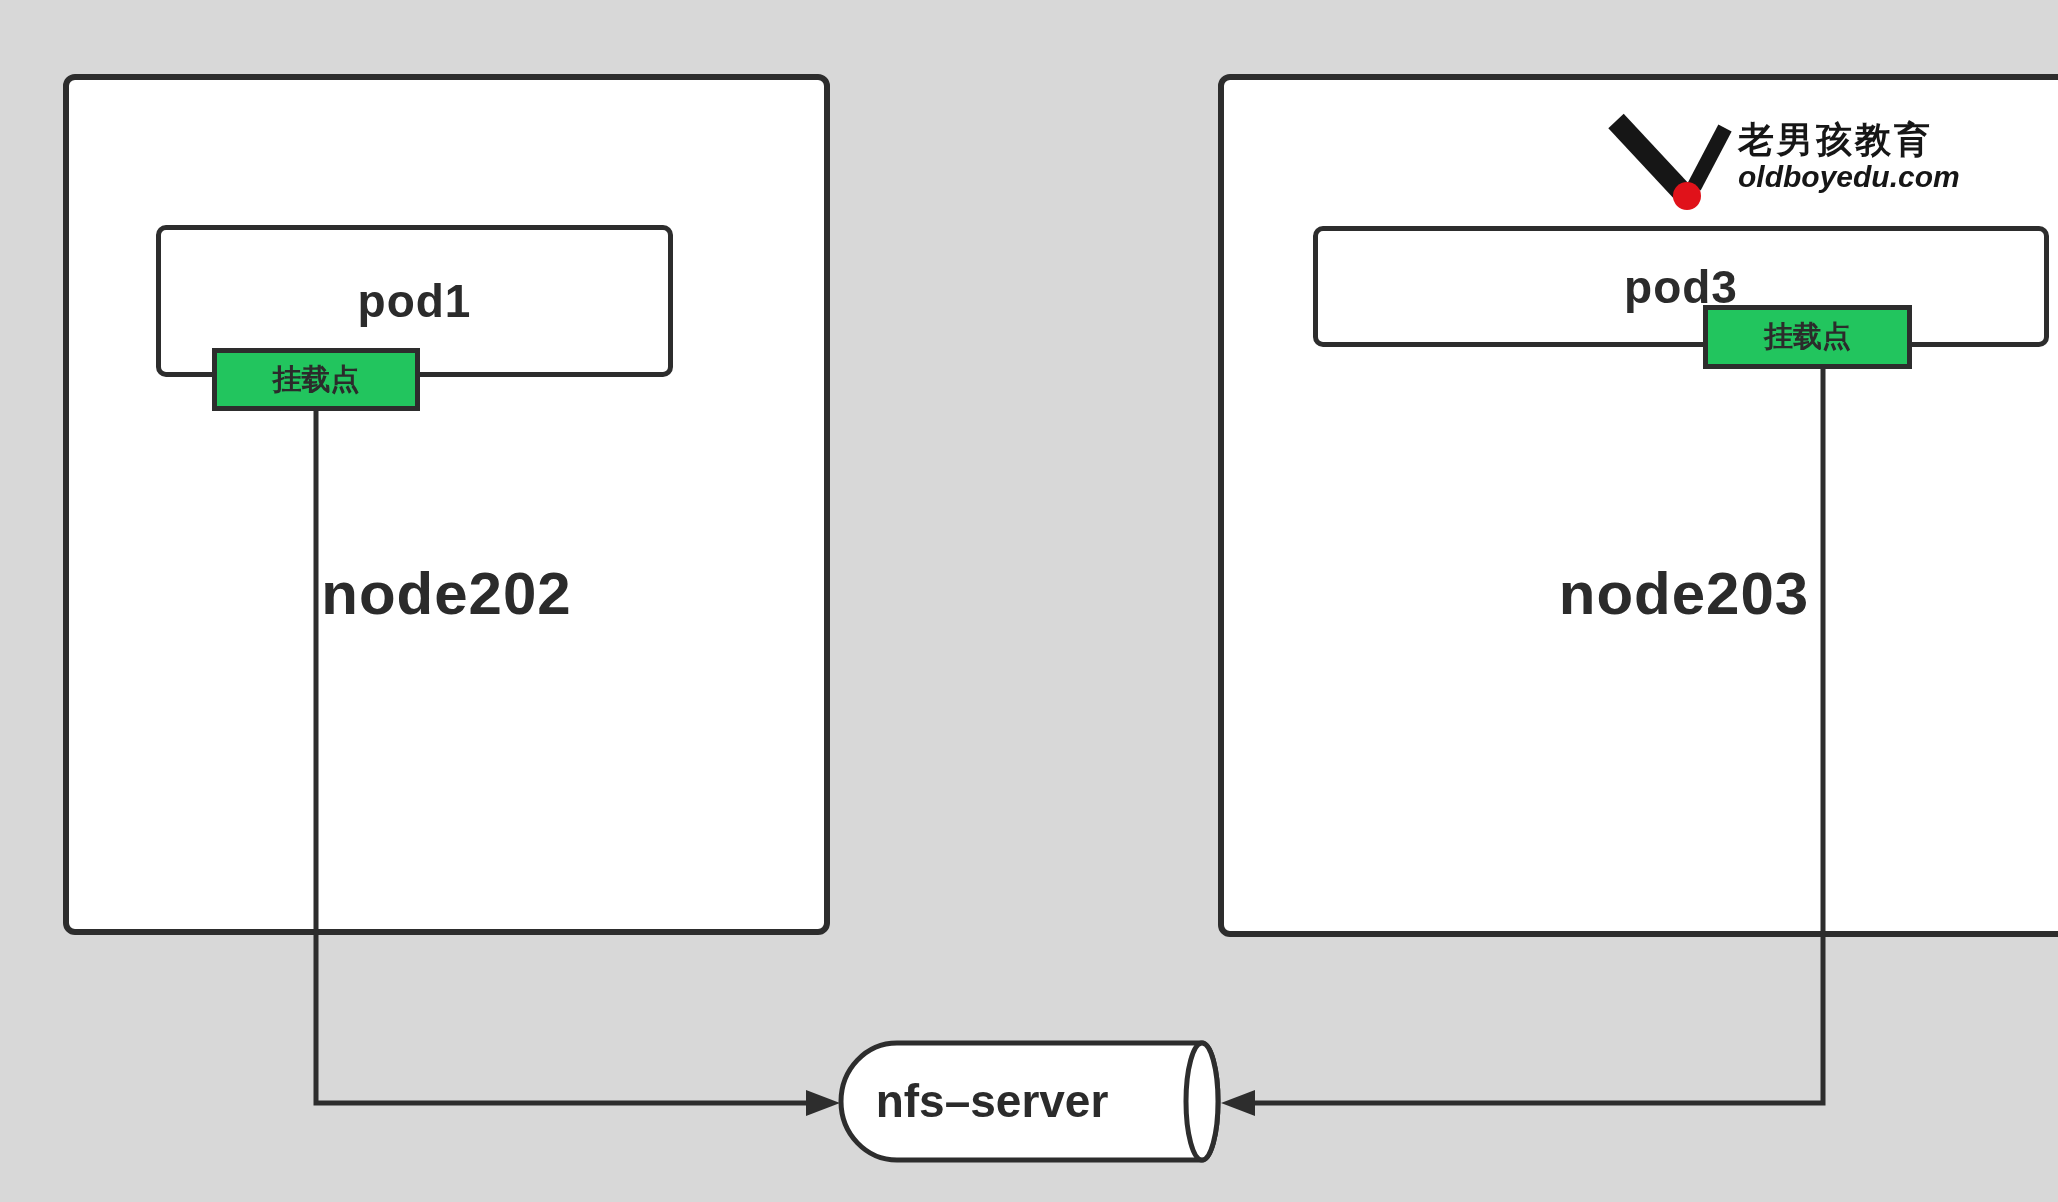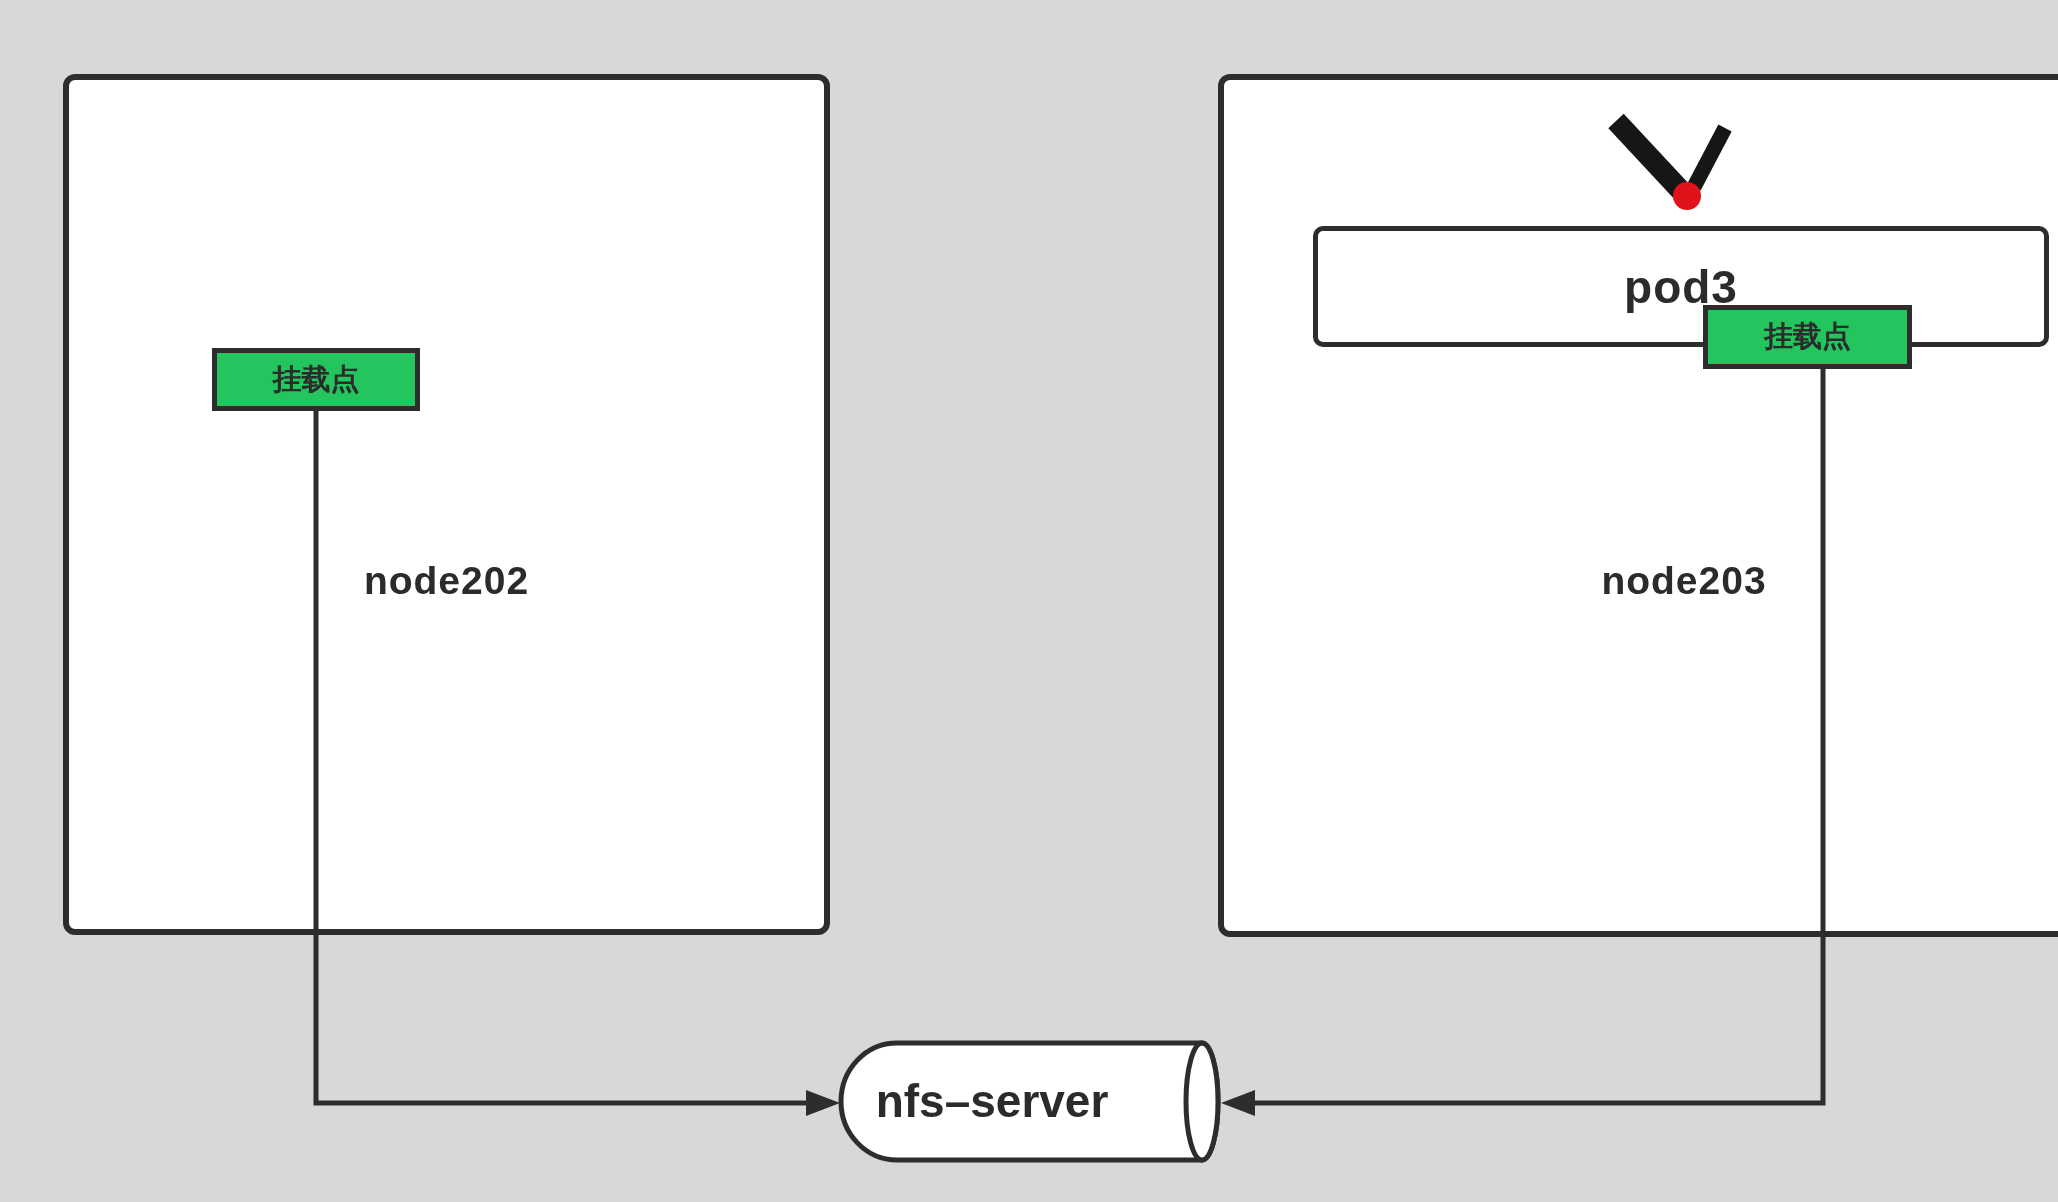--- a/index.html
+++ b/index.html
@@ -52,21 +52,21 @@
   }
   .mount-label {
     font-size: 29px;
     font-weight: 700;
     color: #2b2b2b;
   }
   .node-label {
     position: absolute;
     width: 100%;
     text-align: center;
-    font-size: 39px;
+    font-size: 60px;
     font-weight: 600;
     color: #2b2b2b;
     letter-spacing: 1px;
     z-index: 2;
   }
   #node202 { left: 63px;   top: 74px; width: 767px; height: 861px; }
   #node203 { left: 1218px; top: 74px; width: 932px; height: 863px; }
   #pod1    { left: 156px;  top: 225px; width: 517px; height: 152px; }
   #pod3    { left: 1313px; top: 226px; width: 736px; height: 121px; }
   #mount1  { left: 212px;  top: 348px; width: 208px; height: 63px; }
@@ -122,20 +122,23 @@
 </style>
 </head>
 <body>
 
 <div class="canvas">
 
   <div class="node-box" id="node202">
     <div class="node-label node-label-inner">node202</div>
   </div>
 
+  <div class="pod-box" id="pod1">
+    <span class="pod-label">pod1</span>
+  </div>
 
   <div class="mount-box" id="mount1">
     <span class="mount-label">挂载点</span>
   </div>
 
   <div class="node-box" id="node203">
     <div class="node-label node-label-inner">node203</div>
   </div>
 
   <div class="pod-box" id="pod3">
@@ -145,20 +148,24 @@
   <div class="mount-box" id="mount2">
     <span class="mount-label">挂载点</span>
   </div>
 
   <div class="logo">
     <svg class="logo-mark" viewBox="0 0 135 108">
       <line x1="16" y1="15" x2="84" y2="88" stroke="#161616" stroke-width="21"></line>
       <line x1="125" y1="22" x2="94" y2="81" stroke="#161616" stroke-width="15"></line>
       <circle cx="87" cy="90" r="14" fill="#e0121a"></circle>
     </svg>
+    <div class="logo-text">
+      <div class="logo-brand">老男孩教育</div>
+      <div class="logo-domain">oldboyedu.com</div>
+    </div>
   </div>
 
   <svg class="connector-layer" viewBox="0 0 2058 1202">
 
     <polyline points="316,411 316,1103 810,1103" fill="none" stroke="#2d2d2d" stroke-width="5"></polyline>
     <polygon points="840,1103 806,1090 806,1116" fill="#2d2d2d"></polygon>
 
     <polyline points="1823,369 1823,1103 1252,1103" fill="none" stroke="#2d2d2d" stroke-width="5"></polyline>
     <polygon points="1221,1103 1255,1090 1255,1116" fill="#2d2d2d"></polygon>
 

